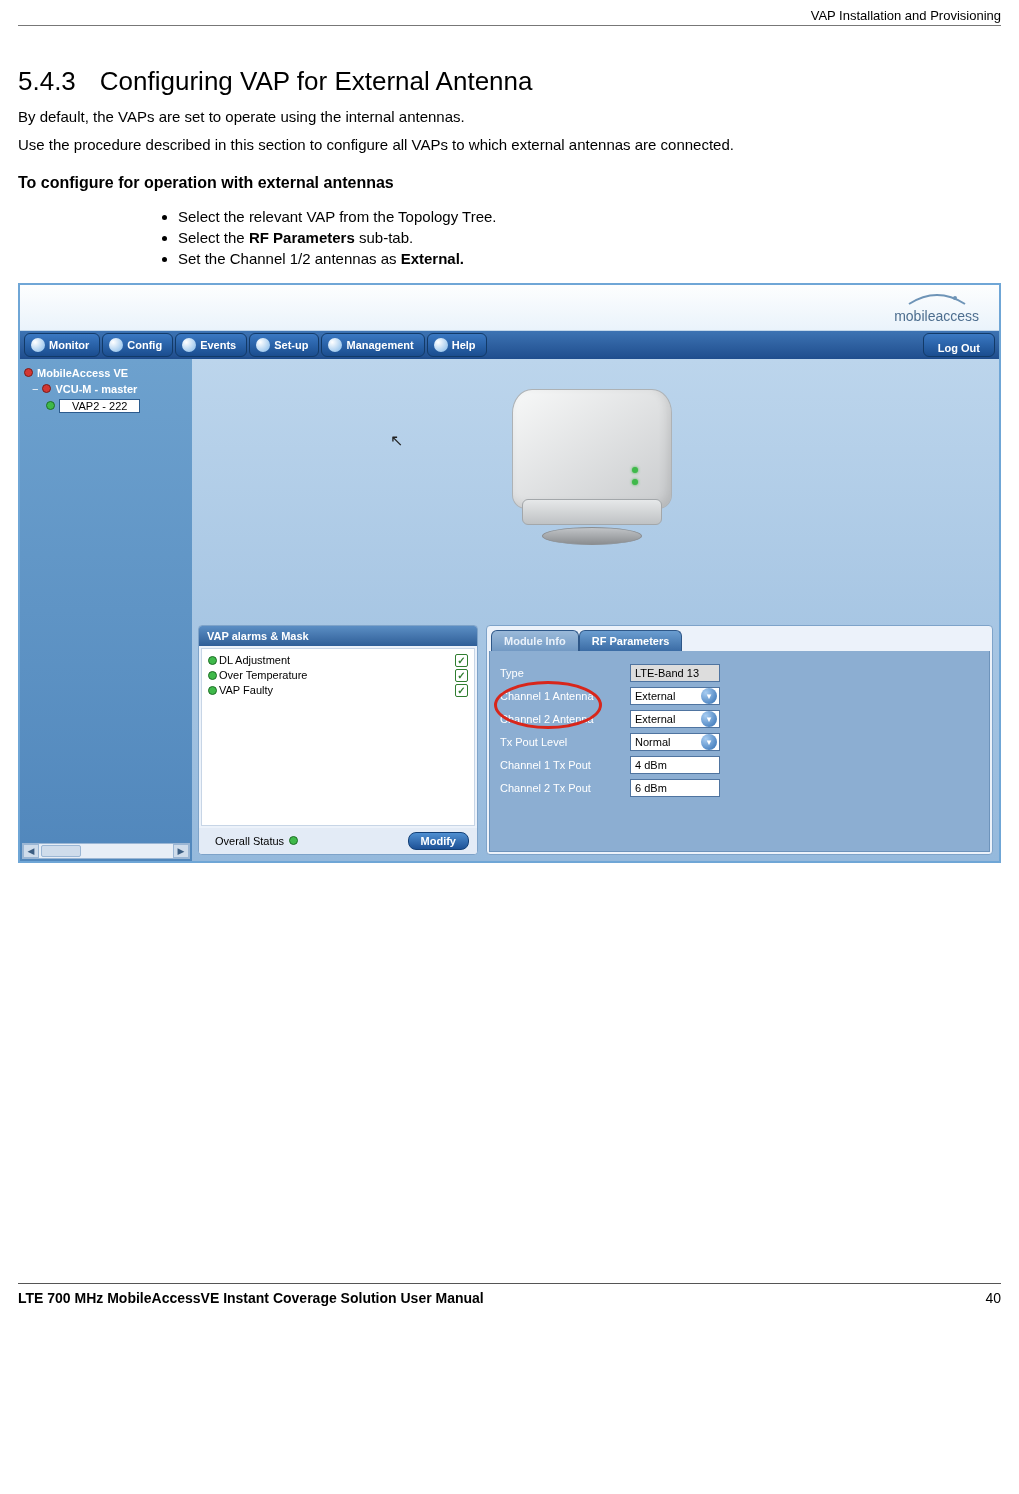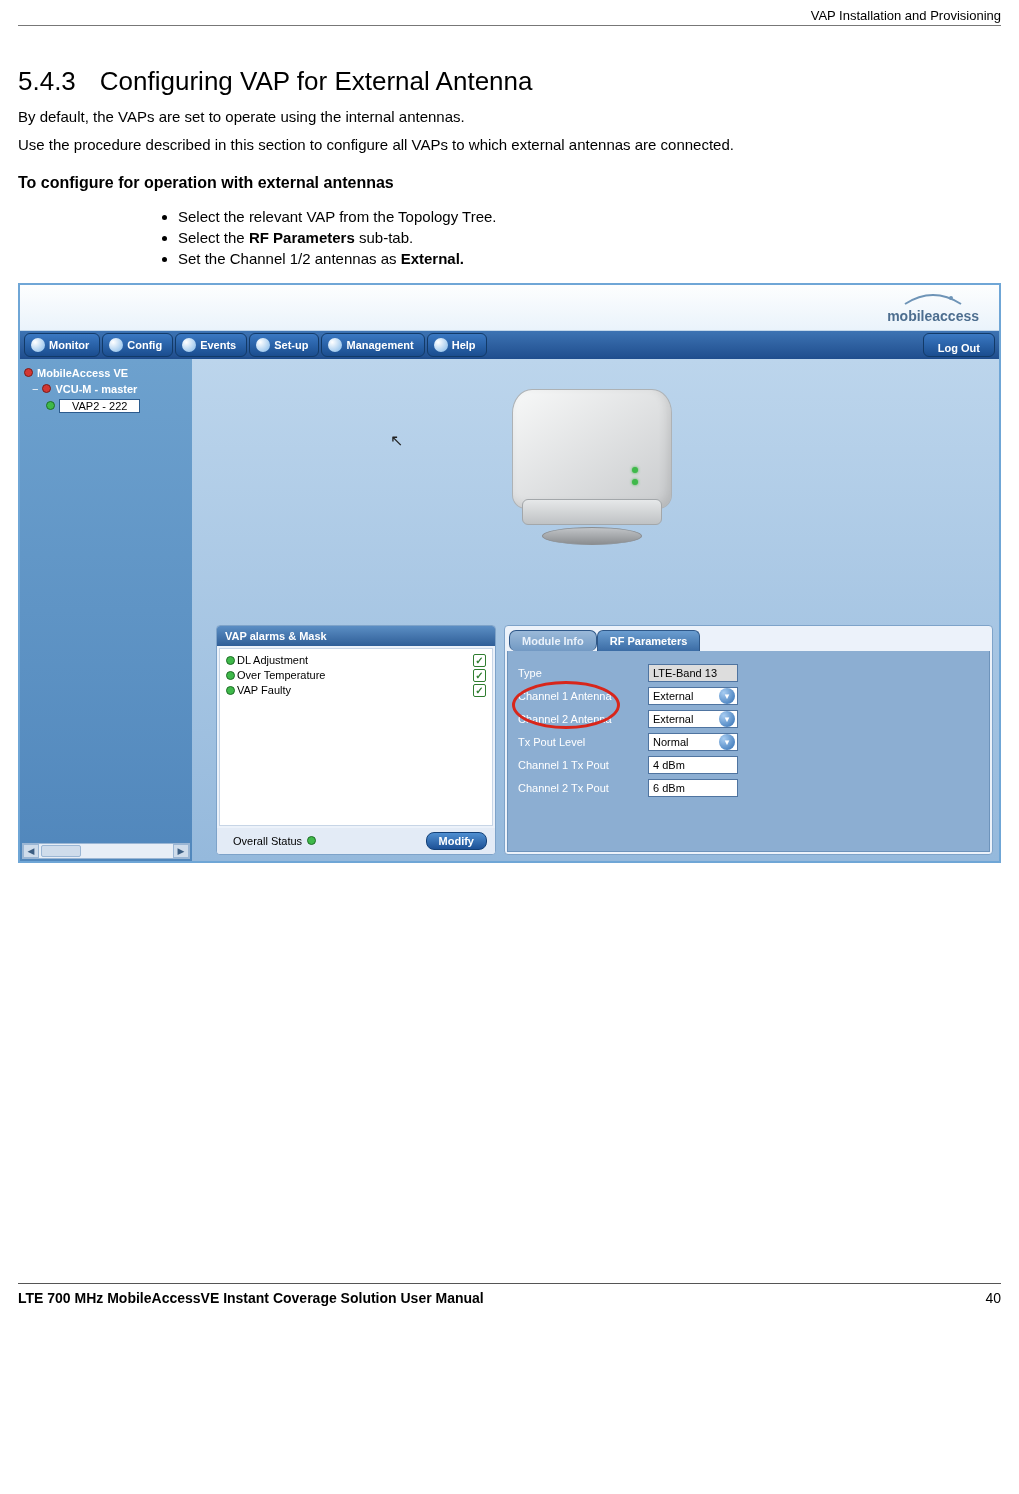--- a/index.html
+++ b/index.html
@@ -40,21 +40,21 @@
   }
   .brand-bar {
     background: linear-gradient(#fdfefe,#eaf3fb);
     height: 46px;
     display: flex;
     justify-content: flex-end;
     align-items: center;
     padding-right: 20px;
     border-bottom: 1px solid #c3d7ea;
   }
-  .brand-logo { color:#4d6e8f; font-size:14px; display:flex; flex-direction:column; align-items:center;font-weight:bold; }
+  .brand-logo { color:#4d6e8f; font-size:14px; display:flex; flex-direction:column; align-items:center; }
   .brand-logo svg { width:60px; height:18px; }
   .nav-bar {
     background: linear-gradient(#3d73b3,#1f4d8d);
     height: 28px;
     display: flex;
     padding: 2px 4px;
     gap: 2px;
   }
   .nav-btn {
     background: linear-gradient(#3a78c2,#1a4d8f);
@@ -126,21 +126,21 @@
   .device-front {
     position:absolute; left:40px; top:130px; width:140px; height:26px;
     background: linear-gradient(#e6e8e9,#bfc2c4);
     border:1px solid #a3a7aa; border-radius: 6px;
   }
   .device-led { position:absolute; width:6px;height:6px;border-radius:50%;background:#3fb94a;box-shadow:0 0 3px #3fb94a; }
   .device-stand { position:absolute; left:60px; top:158px; width:100px; height:18px;
     background: linear-gradient(#c1c4c7,#8b8e91); border-radius: 50%/50%; border:1px solid #8b8e91;}
 
   
-  .panel-row { position:absolute; left:24px; right:6px; bottom:6px; display:flex; gap:8px; height:230px; }
+  .panel-row { position:absolute; left:6px; right:6px; bottom:6px; display:flex; gap:8px; height:230px; }
   .panel {
     background:#ecf2fa;
     border:1px solid #7ea3c9;
     border-radius:4px;
     display:flex; flex-direction:column;
     overflow:hidden;
   }
   .panel.alarms { width:280px; }
   .panel.rf { flex:1; }
   .alarms-title {
@@ -156,21 +156,21 @@
 
   
   .tabs-row { display:flex; align-items:flex-end; gap:0; padding:4px 0 0 4px; background:transparent;}
   .tab {
     background: linear-gradient(#6a9dd0,#3b6ca5);
     color:#fff; font-size:11px; font-weight:bold;
     padding:4px 12px; border-radius:6px 6px 0 0;
     border:1px solid #2e5788; border-bottom:none;
     cursor:pointer;
   }
-  .tab.inactive { background: linear-gradient(#9ab9d9,#7299c3); color:#e9f1fa;border-radius:7px; }
+  .tab.inactive { background: linear-gradient(#9ab9d9,#7299c3); color:#e9f1fa; }
   .rf-body { flex:1; background:#8caed2; margin:0 2px 2px; border:1px solid #6d93bb; border-top:none; padding:8px 10px; }
   .field-row { display:flex; align-items:center; gap:10px; margin:5px 0; color:#fff; font-size:11px;}
   .field-row label { width:120px; }
   .dd {
     background:#fff; color:#000; border:1px solid #4f74a0; width:90px; height:18px;
     display:flex; align-items:center; justify-content:space-between; padding:0 2px 0 4px;
   }
   .dd.readonly { background:#ddd; }
   .dd .caret {
     width:16px;height:16px;border-radius:50%;

